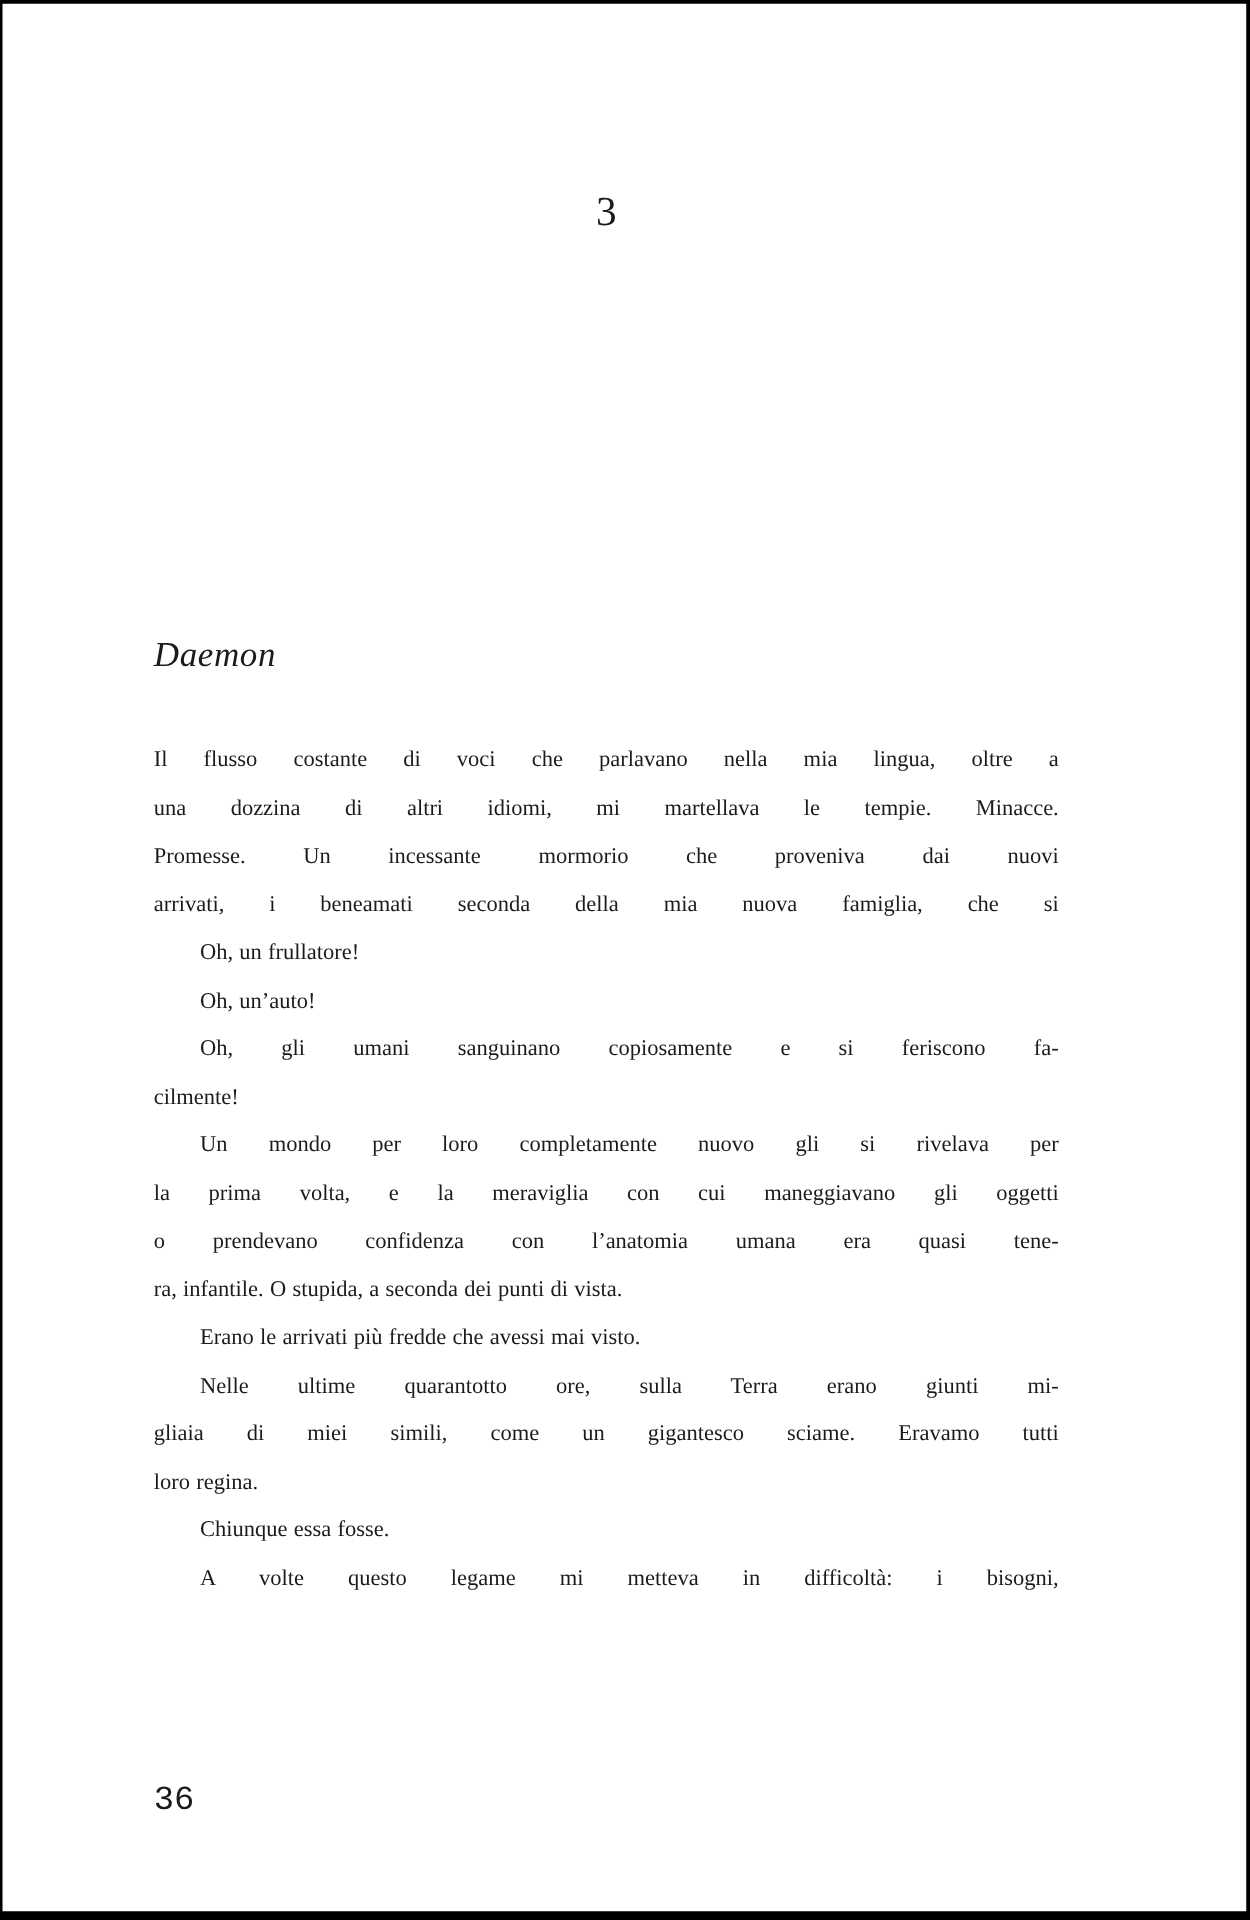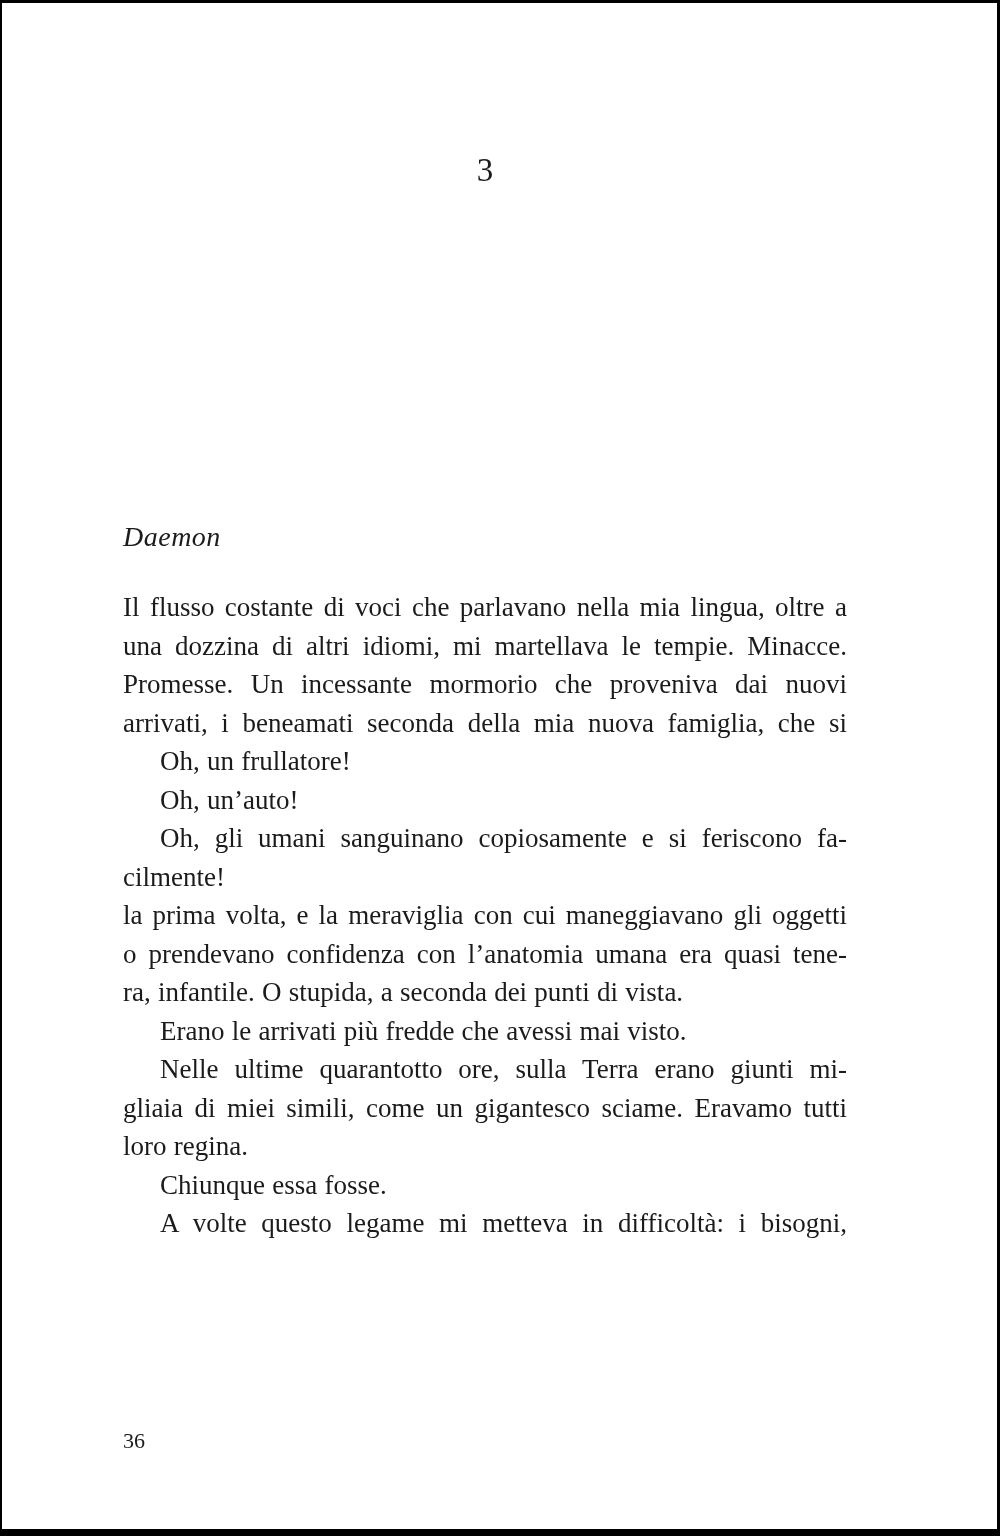--- a/index.html
+++ b/index.html
@@ -25,75 +25,77 @@
     left: 121px;      
     top: 147px;
     width: 724px;
     text-align: center;
     font-size: 33px;
     line-height: 40px;
   }
   .section-title {
     position: absolute;
     left: 121px;
-    top: 514px;
+    top: 502px;
     font-style: italic;
     font-size: 28px;
     line-height: 40px;
     letter-spacing: 0.5px;
   }
   .body-text {
     position: absolute;
     left: 121px;
     top: 585px;
     width: 724px;
   }
   .body-line {
-    font-size: 27px;
+    font-size: 18px;
     line-height: 38.5px;
     height: 38.5px;
     white-space: normal;
     text-align: justify;
     text-align-last: justify;
     -moz-text-align-last: justify;
     word-spacing: 0.5px;
   }
   .body-line.noexpand {
     text-align-last: left;
     -moz-text-align-last: left;
   }
   .body-line.indent {
     padding-left: 37px;
   }
   .page-number {
     position: absolute;
     left: 121px;
     top: 1419px;
-    font-size: 22px;
+    font-size: 27px;
     line-height: 38px;
+    font-family: Liberation Mono, monospace;
   }
 </style>
 </head>
 <body>
 
 <div class="page">
 
   <div class="chapter-number">3</div>
 
   <div class="section-title">Daemon</div>
 
   <div class="body-text">
       <div class="body-line">Il flusso costante di voci che parlavano nella mia lingua, oltre a</div>
       <div class="body-line">una dozzina di altri idiomi, mi martellava le tempie. Minacce.</div>
       <div class="body-line">Promesse. Un incessante mormorio che proveniva dai nuovi</div>
       <div class="body-line">arrivati, i beneamati seconda della mia nuova famiglia, che si</div>
       <div class="body-line indent noexpand">Oh, un frullatore!</div>
       <div class="body-line indent noexpand">Oh, un’auto!</div>
       <div class="body-line indent">Oh, gli umani sanguinano copiosamente e si feriscono fa-</div>
       <div class="body-line noexpand">cilmente!</div>
+      <div class="body-line indent">Un mondo per loro completamente nuovo gli si rivelava per</div>
       <div class="body-line">la prima volta, e la meraviglia con cui maneggiavano gli oggetti</div>
       <div class="body-line">o prendevano confidenza con l’anatomia umana era quasi tene-</div>
       <div class="body-line noexpand">ra, infantile. O stupida, a seconda dei punti di vista.</div>
       <div class="body-line indent noexpand">Erano le arrivati più fredde che avessi mai visto.</div>
       <div class="body-line indent">Nelle ultime quarantotto ore, sulla Terra erano giunti mi-</div>
       <div class="body-line">gliaia di miei simili, come un gigantesco sciame. Eravamo tutti</div>
       <div class="body-line noexpand">loro regina.</div>
       <div class="body-line indent noexpand">Chiunque essa fosse.</div>
       <div class="body-line indent">A volte questo legame mi metteva in difficoltà: i bisogni,</div>
     </div>

